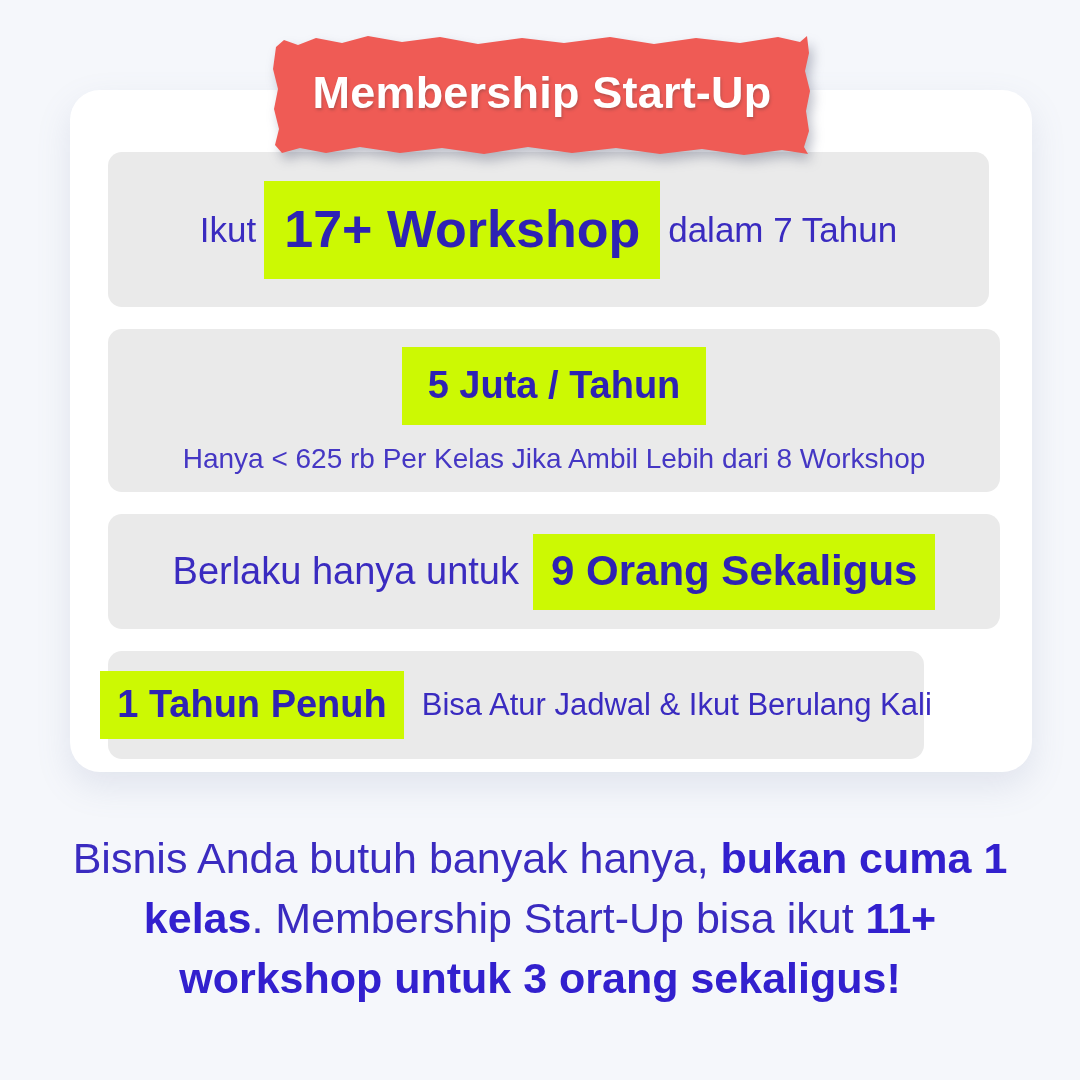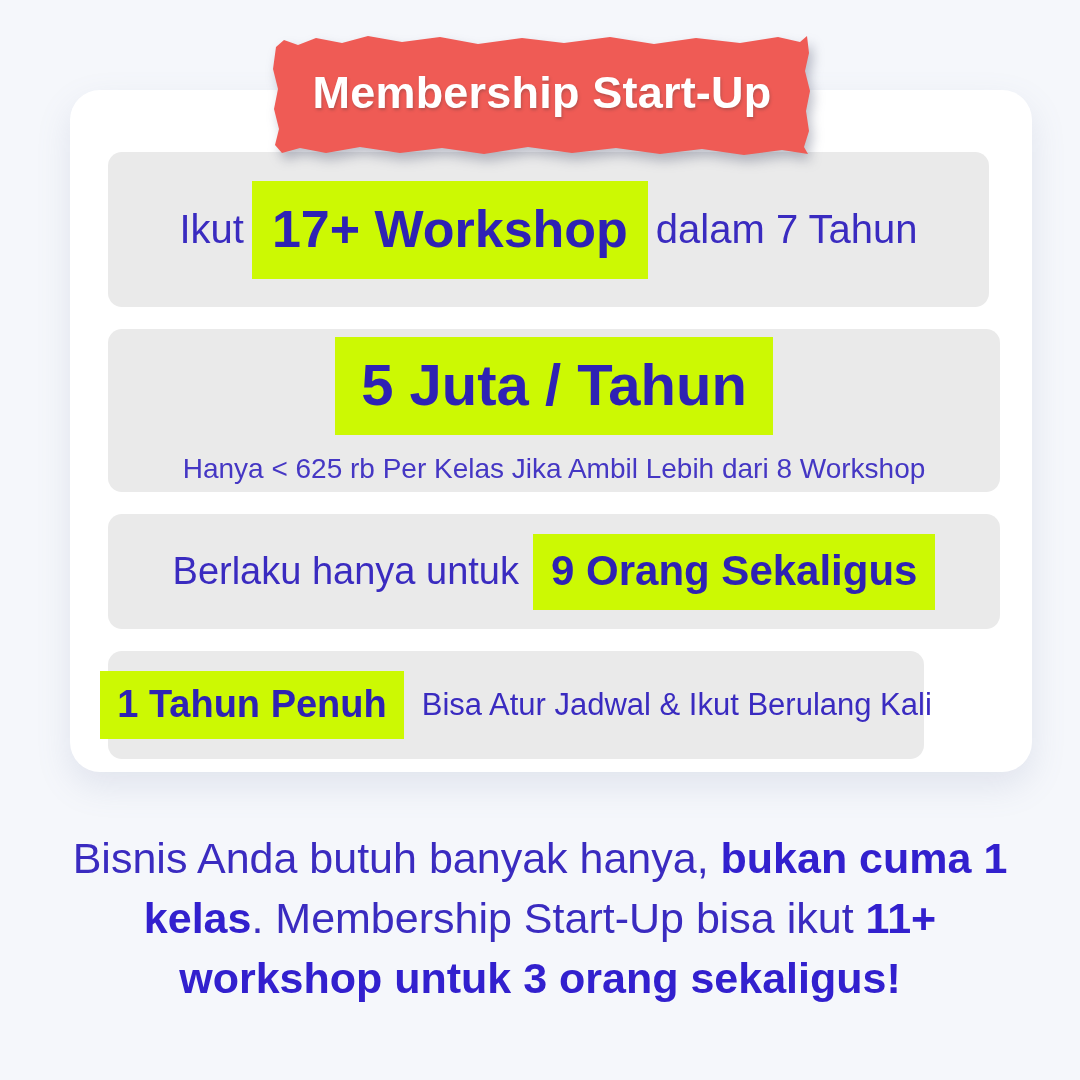--- a/index.html
+++ b/index.html
@@ -79,31 +79,31 @@
     color:#3A2BC0;
     font-weight:normal;
   }
   .hl {
     background:#CCF903;
     color:#2E22B4;
     font-weight:bold;
   }
 
   
-  .row-1 .plain { font-size:40px; }
+  .row-1 .plain { font-size:35px; }
   .row-1 .hl {
     font-size:52px;
     padding:22px 20px 24px 20px;
     margin:0 8px;
     line-height:1;
   }
 
   
   .row-2 .hl {
-    font-size:58px;
+    font-size:38px;
     padding:19px 26px 21px 26px;
     line-height:1;
   }
   .row-2 .sub {
     color:#4537C4;
     font-size:28px;
     font-weight:normal;
     margin-top:18px;
   }
 

